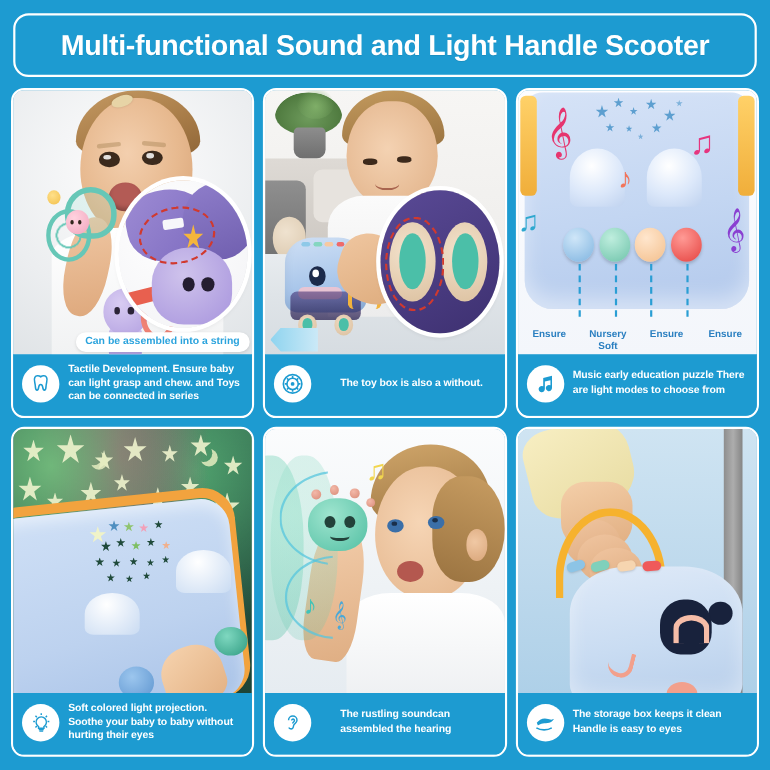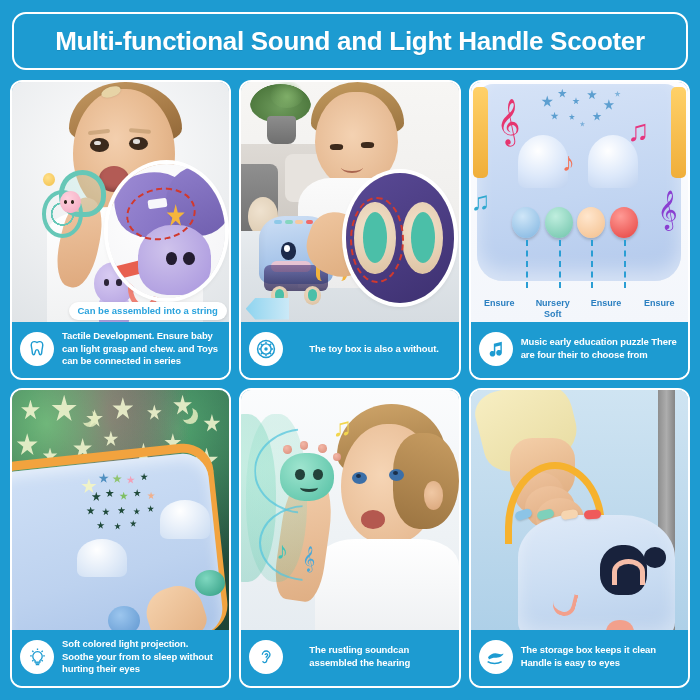--- a/index.html
+++ b/index.html
@@ -582,21 +582,21 @@
           <div class="p3-label">Ensure</div>
           <div class="p3-label">Ensure</div>
         </div>
       </div>
       <div class="caption">
         <span class="cap-icon">
           <svg width="20" height="20" viewBox="0 0 24 24" fill="#1d9bd1">
             <path d="M19 3.2 9.4 5.6v9.1a3.4 3.4 0 1 0 1.8 3v-8.3l6.1-1.5v5.7a3.4 3.4 0 1 0 1.7 3z"></path>
           </svg>
         </span>
-        <span class="cap-text">Music early education puzzle There are four their to choose from</span>
+        <span class="cap-text">Music early education puzzle There are light modes to choose from</span>
       </div>
     </div>
 
     <div class="panel">
       <div class="photo">
         <div class="p4-bg"></div>
         <div class="p4-star" style="left:4%;top:4%;width:9%;height:9%;"></div>
         <div class="p4-star" style="left:18%;top:2%;width:12%;height:12%;"></div>
         <div class="p4-star" style="left:34%;top:8%;width:8%;height:8%;"></div>
         <div class="p4-star" style="left:46%;top:3%;width:10%;height:10%;"></div>
@@ -644,21 +644,21 @@
         <div class="p4-finger"></div>
       </div>
       <div class="caption">
         <span class="cap-icon">
           <svg width="21" height="21" viewBox="0 0 24 24" fill="none" stroke="#1d9bd1" stroke-width="1.5">
             <path d="M9.2 15.4a5.4 5.4 0 1 1 5.6 0v1.8H9.2z"></path>
             <path d="M9.4 18.4h5.2M10 20.2h4"></path>
             <path d="M12 1.6v1.9M3.6 10.2h1.9M18.5 10.2h1.9M6 4.3l1.4 1.4M16.6 14.9 18 16.3M18 4.3l-1.4 1.4M7.4 14.9 6 16.3"></path>
           </svg>
         </span>
-        <span class="cap-text">Soft colored light projection. Soothe your from to sleep without hurting their eyes</span>
+        <span class="cap-text">Soft colored light projection. Soothe your baby to baby without hurting their eyes</span>
       </div>
     </div>
 
     <div class="panel">
       <div class="photo">
         <div class="p5-bg"></div>
         <div class="p5-hair"></div>
         <div class="p5-head"></div>
         <div class="p5-hair2"></div>
         <div class="p5-eye l"></div>

